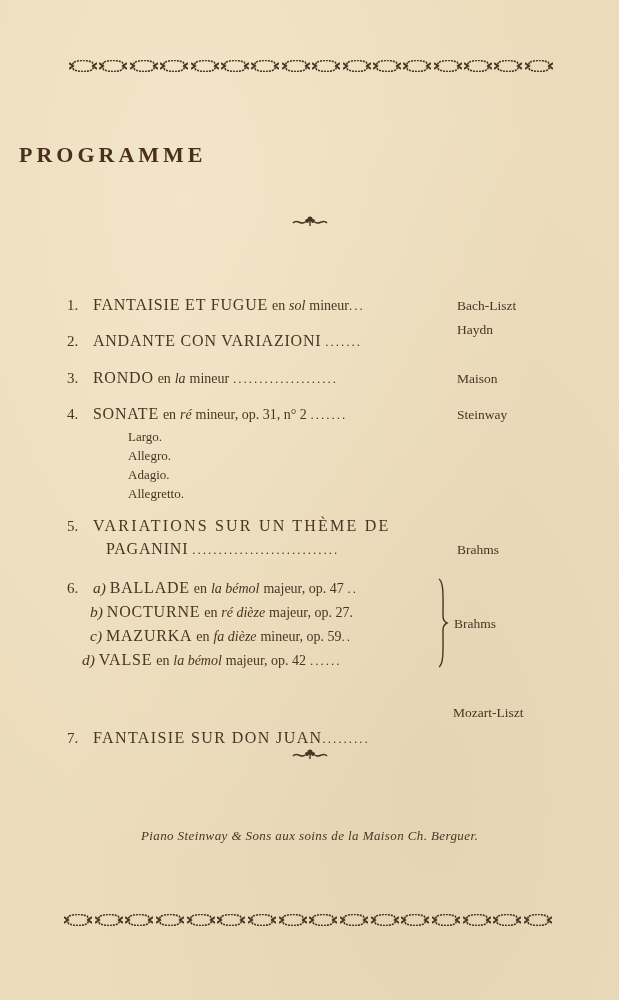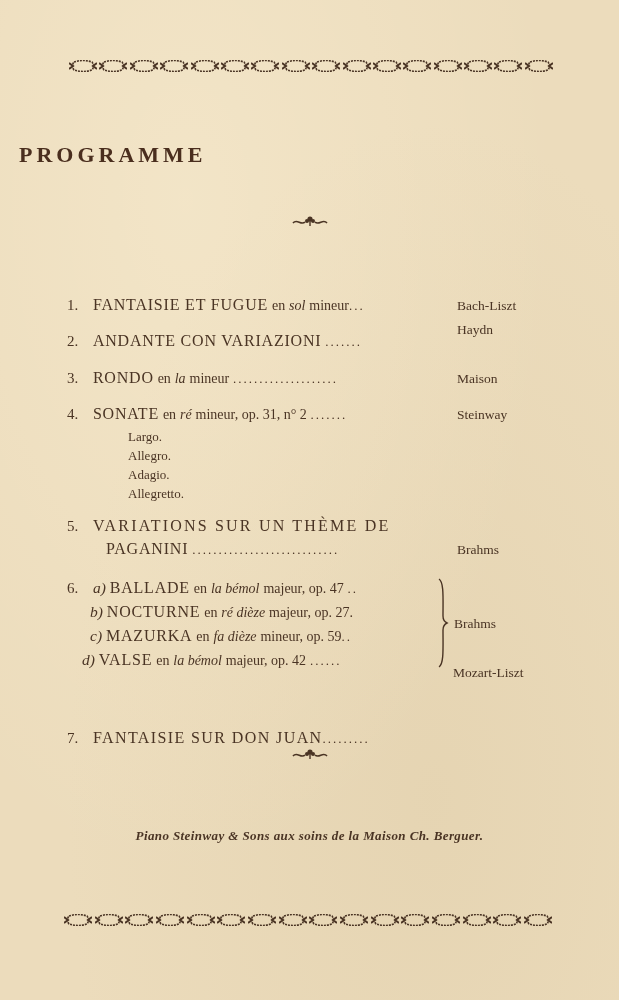--- a/index.html
+++ b/index.html
@@ -49,21 +49,21 @@
     white-space: nowrap; line-height: 20px;
   }
   .mvt {
     position: absolute; left: 128px; font-size: 13px; line-height: 16px;
   }
   .bracket {
     position: absolute; left: 437px; top: 578px; width: 12px; height: 90px;
   }
   .footer {
     position: absolute; top: 828px; left: 0; width: 619px; text-align: center;
-    font-style: italic; font-size: 13px; letter-spacing: 0.4px; font-weight: bold;
+    font-style: italic; font-size: 13px; letter-spacing: 0.4px;
   }
 </style>
 </head>
 <body>
 
 <div class="border-row top" id="topBorder">
     <span class="link">
       <svg viewBox="0 0 28 12">
         <path d="M5 2 Q14 -1 23 2 Q26 6 23 10 Q14 13 5 10 Q2 6 5 2 Z" fill="none" stroke="#4a3424" stroke-width="1.6" stroke-dasharray="2 1"></path>
         <path d="M0 3 L4 6 L0 9 M28 3 L24 6 L28 9" stroke="#4a3424" stroke-width="2" fill="none"></path>
@@ -258,21 +258,21 @@
   <svg viewBox="0 0 12 90" width="12" height="90">
       <path d="M2 1 C7 4,6 20,6 38 C6 42,8 44,10 45 C8 46,6 48,6 52 C6 70,7 86,2 89" stroke="#4a3424" stroke-width="1.4" fill="none"></path>
     </svg>
 </div>
 <div class="composer" style="top:614px; left:454px">Brahms</div>
 
 <div class="row" style="top:728px">
   <span class="num">7.</span>
   <span class="caps" style="letter-spacing:1.4px">FANTAISIE SUR DON JUAN</span><span class="dots">.........</span>
 </div>
-<div class="composer" style="top:663px; left:453px">Mozart-Liszt</div>
+<div class="composer" style="top:703px; left:453px">Mozart-Liszt</div>
 
 <div class="fleuron f2">
   <svg viewBox="0 0 38 14">
       <path d="M2 9 C6 4,10 12,14 8 M24 8 C28 12,32 4,36 9" stroke="#4a3424" stroke-width="1.6" fill="none"></path>
       <circle cx="19" cy="5" r="2.6" fill="#4a3424"></circle>
       <circle cx="16" cy="7" r="2" fill="#4a3424"></circle>
       <circle cx="22" cy="7" r="2" fill="#4a3424"></circle>
       <rect x="18.3" y="7" width="1.4" height="5" fill="#4a3424"></rect>
     </svg>
 </div>

